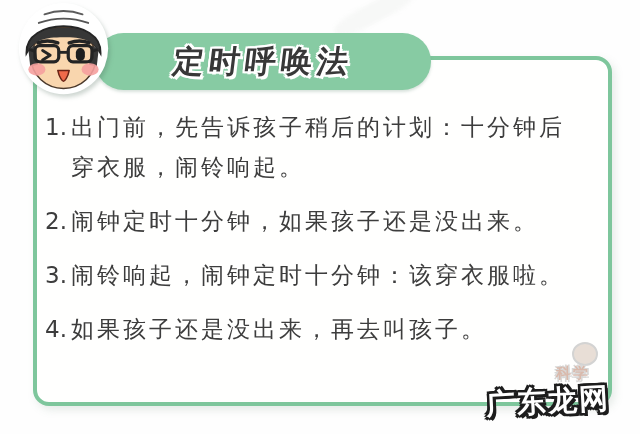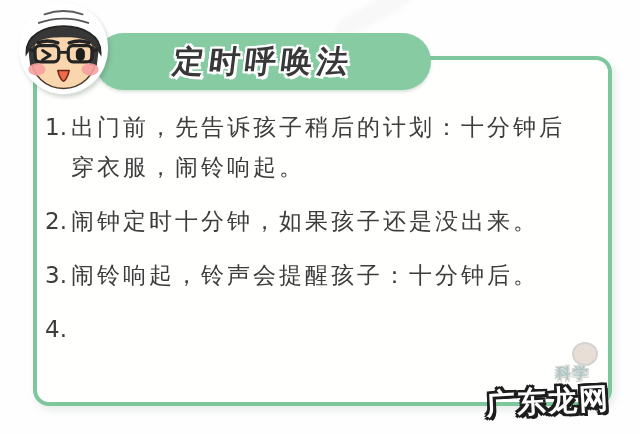--- a/index.html
+++ b/index.html
@@ -41,21 +41,21 @@
       0 -2px 0 #fff, 0 2px 0 #fff, -2px 0 0 #fff, 2px 0 0 #fff, 3px 3px 0 #fff;
   }
 
   
   .avatar{position:absolute;left:16px;top:1px;width:95px;height:97px;filter:drop-shadow(2px 3px 2px rgba(60,90,75,0.25));}
 
   
   .stamp{position:absolute;left:554px;top:342px;width:60px;height:52px;opacity:0.38;filter:grayscale(35%) blur(0.4px);}
   .stamp .face{position:absolute;left:18px;top:0;width:22px;height:20px;border-radius:50%;background:#cfa98b;border:2px solid #8d8d8d;}
   .stamp .stamp-text{
-    position:absolute;left:2px;top:22px;font-size:15px;font-weight:bold;color:#0f766e;letter-spacing:2px;
+    position:absolute;left:2px;top:22px;font-size:15px;font-weight:bold;color:#c2410c;letter-spacing:2px;
     text-shadow:-1.5px -1.5px 0 #9a9a9a,1.5px -1.5px 0 #9a9a9a,-1.5px 1.5px 0 #9a9a9a,1.5px 1.5px 0 #9a9a9a;
   }
 
   
   .sitemark{
     position:absolute;left:486px;top:382px;font-size:29px;font-weight:bold;color:#ffffff;
     letter-spacing:2px;transform:rotate(-3deg);white-space:nowrap;
     text-shadow:
       -2.5px -2.5px 0 #1d1d1d, 2.5px -2.5px 0 #1d1d1d, -2.5px 2.5px 0 #1d1d1d, 2.5px 2.5px 0 #1d1d1d,
       0 -2.5px 0 #1d1d1d, 0 2.5px 0 #1d1d1d, -2.5px 0 0 #1d1d1d, 2.5px 0 0 #1d1d1d, 3px 3px 0 #1d1d1d;
@@ -83,25 +83,28 @@
     </div>
     <div class="step">
       <span class="num">2.</span>
       <div class="lines">
         <div>闹钟定时十分钟，如果孩子还是没出来。</div>
       </div>
     </div>
     <div class="step">
       <span class="num">3.</span>
       <div class="lines">
-        <div>闹铃响起，铃声会提醒孩子：十分钟后。</div>
+        <div>闹铃响起，闹钟定时十分钟：该穿衣服啦。</div>
       </div>
     </div>
     <div class="step">
       <span class="num">4.</span>
+      <div class="lines">
+        <div>如果孩子还是没出来，再去叫孩子。</div>
+      </div>
     </div>
   </div>
 
   <div class="banner">
     <span class="banner-text">定时呼唤法</span>
   </div>
 
   <svg class="avatar" viewBox="0 0 100 100" xmlns="http://www.w3.org/2000/svg" aria-hidden="true">
 
     <ellipse cx="50" cy="49" rx="47" ry="48" fill="#ffffff"></ellipse>

